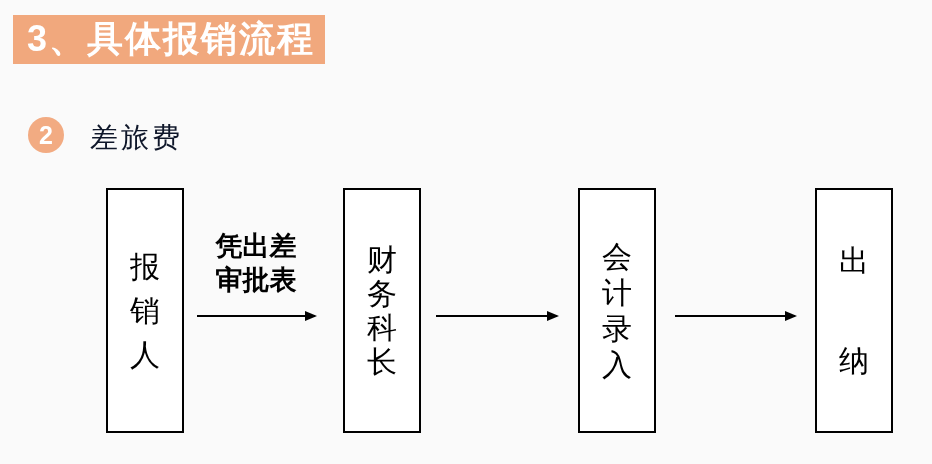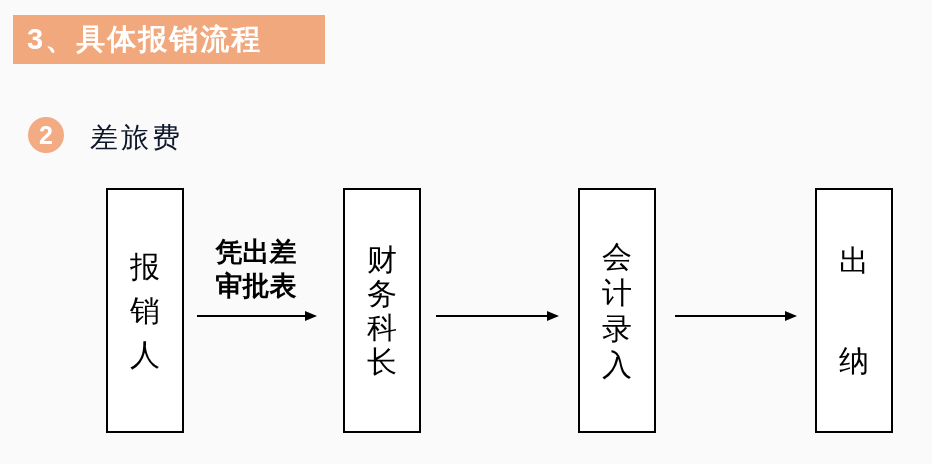--- a/index.html
+++ b/index.html
@@ -23,21 +23,21 @@
     width: 312px;
     height: 49px;
     background: #f1a87d;
     display: flex;
     align-items: center;
     padding-left: 14px;
     box-sizing: border-box;
   }
   .banner-text {
     color: #ffffff;
-    font-size: 29px;
+    font-size: 36px;
     font-weight: 700;
     letter-spacing: 2px;
     white-space: nowrap;
   }
 
   
   .badge {
     position: absolute;
     left: 28px;
     top: 117px;
@@ -120,21 +120,20 @@
     position: absolute;
     left: 190px;
     top: 229px;
     width: 132px;
     text-align: center;
     font-size: 27px;
     font-weight: 700;
     line-height: 34px;
     color: #000000;
     white-space: pre-line;
-    margin-top: 6px;
   }
 </style>
 </head>
 <body>
 
 <div class="slide">
 
   <div class="banner">
     <span class="banner-text">3、具体报销流程</span>
   </div>

